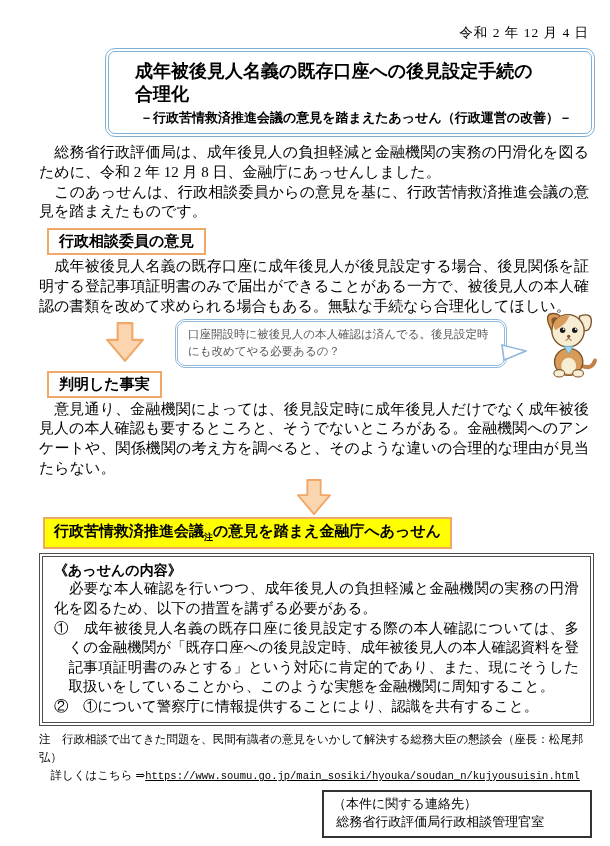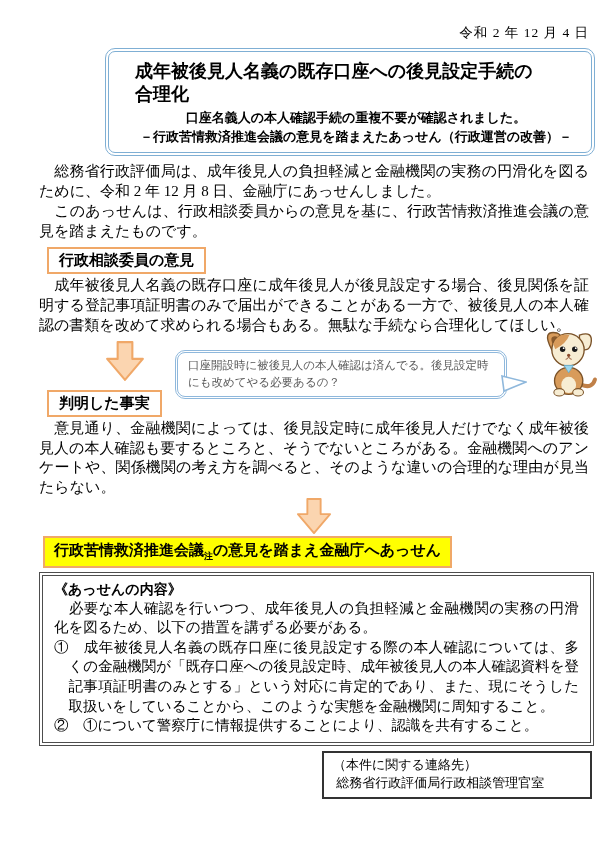--- a/index.html
+++ b/index.html
@@ -40,21 +40,21 @@
     border:2px solid #F0A868;padding:2px 10px 3px;
     font-family:"Liberation Sans","DejaVu Sans",sans-serif;font-weight:bold;font-size:15px;
     background:#fff;line-height:1.2;
   }
 
   
   .flow-zone{position:relative;height:46px;margin-top:2px;}
   .down-arrow{display:block;}
   .arrow-1{position:absolute;left:95px;top:3px;width:42px;height:40px;}
   .speech-bubble{
-    position:absolute;left:166px;top:12px;width:306px;
+    position:absolute;left:166px;top:0;width:306px;
     border:3px double #8FB8DC;border-radius:10px;background:#fff;
     padding:4px 10px 5px;z-index:3;
     font-family:"Liberation Sans","DejaVu Sans",sans-serif;
     font-size:11.5px;color:#595959;line-height:1.5;
   }
   .bubble-tail{position:absolute;right:-23px;top:22px;width:26px;height:18px;}
   .dog-small{position:absolute;right:20px;top:-16px;width:62px;height:80px;z-index:2;}
 
   .arrow-2{margin:0 auto;width:40px;height:36px;}
 
@@ -117,21 +117,20 @@
 </svg>
 
 <div class="page">
 
   <div class="date">令和 2 年 12 月 4 日</div>
 
 
   <div class="title-box">
     <div class="doc-title">成年被後見人名義の既存口座への後見設定手続の
 合理化</div>
-    <div class="doc-subtitle">口座名義人の本人確認手続の重複不要が確認されました。</div>
     <div class="doc-subnote">－行政苦情救済推進会議の意見を踏まえたあっせん（行政運営の改善）－</div>
   </div>
 
   <div class="body-text intro">
     <p>　総務省行政評価局は、成年後見人の負担軽減と金融機関の実務の円滑化を図るために、令和 2 年 12 月 8 日、金融庁にあっせんしました。</p>
     <p>　このあっせんは、行政相談委員からの意見を基に、行政苦情救済推進会議の意見を踏まえたものです。</p>
   </div>
 
   <div>
     <div class="section-heading">行政相談委員の意見</div>
@@ -168,20 +167,24 @@
     </div>
   </div>
 
   <div class="assen-box">
     <div class="assen-box-heading">《あっせんの内容》</div>
     <p>　必要な本人確認を行いつつ、成年後見人の負担軽減と金融機関の実務の円滑化を図るため、以下の措置を講ずる必要がある。</p>
     <p class="assen-item">①　成年被後見人名義の既存口座に後見設定する際の本人確認については、多くの金融機関が「既存口座への後見設定時、成年被後見人の本人確認資料を登記事項証明書のみとする」という対応に肯定的であり、また、現にそうした取扱いをしていることから、このような実態を金融機関に周知すること。</p>
     <p class="assen-item">②　①について警察庁に情報提供することにより、認識を共有すること。</p>
   </div>
 
+  <div class="footnote">
+    <p>注　行政相談で出てきた問題を、民間有識者の意見をいかして解決する総務大臣の懇談会（座長：松尾邦弘）</p>
+    <p class="more"><span>詳しくはこちら ⇒</span><a href="#">https://www.soumu.go.jp/main_sosiki/hyouka/soudan_n/kujyousuisin.html</a></p>
+  </div>
 
   <div class="contact-box">
     <div>（本件に関する連絡先）</div>
     <div> 総務省行政評価局行政相談管理官室</div>
 
   </div>
 
 </div>
 
 </body></html>

